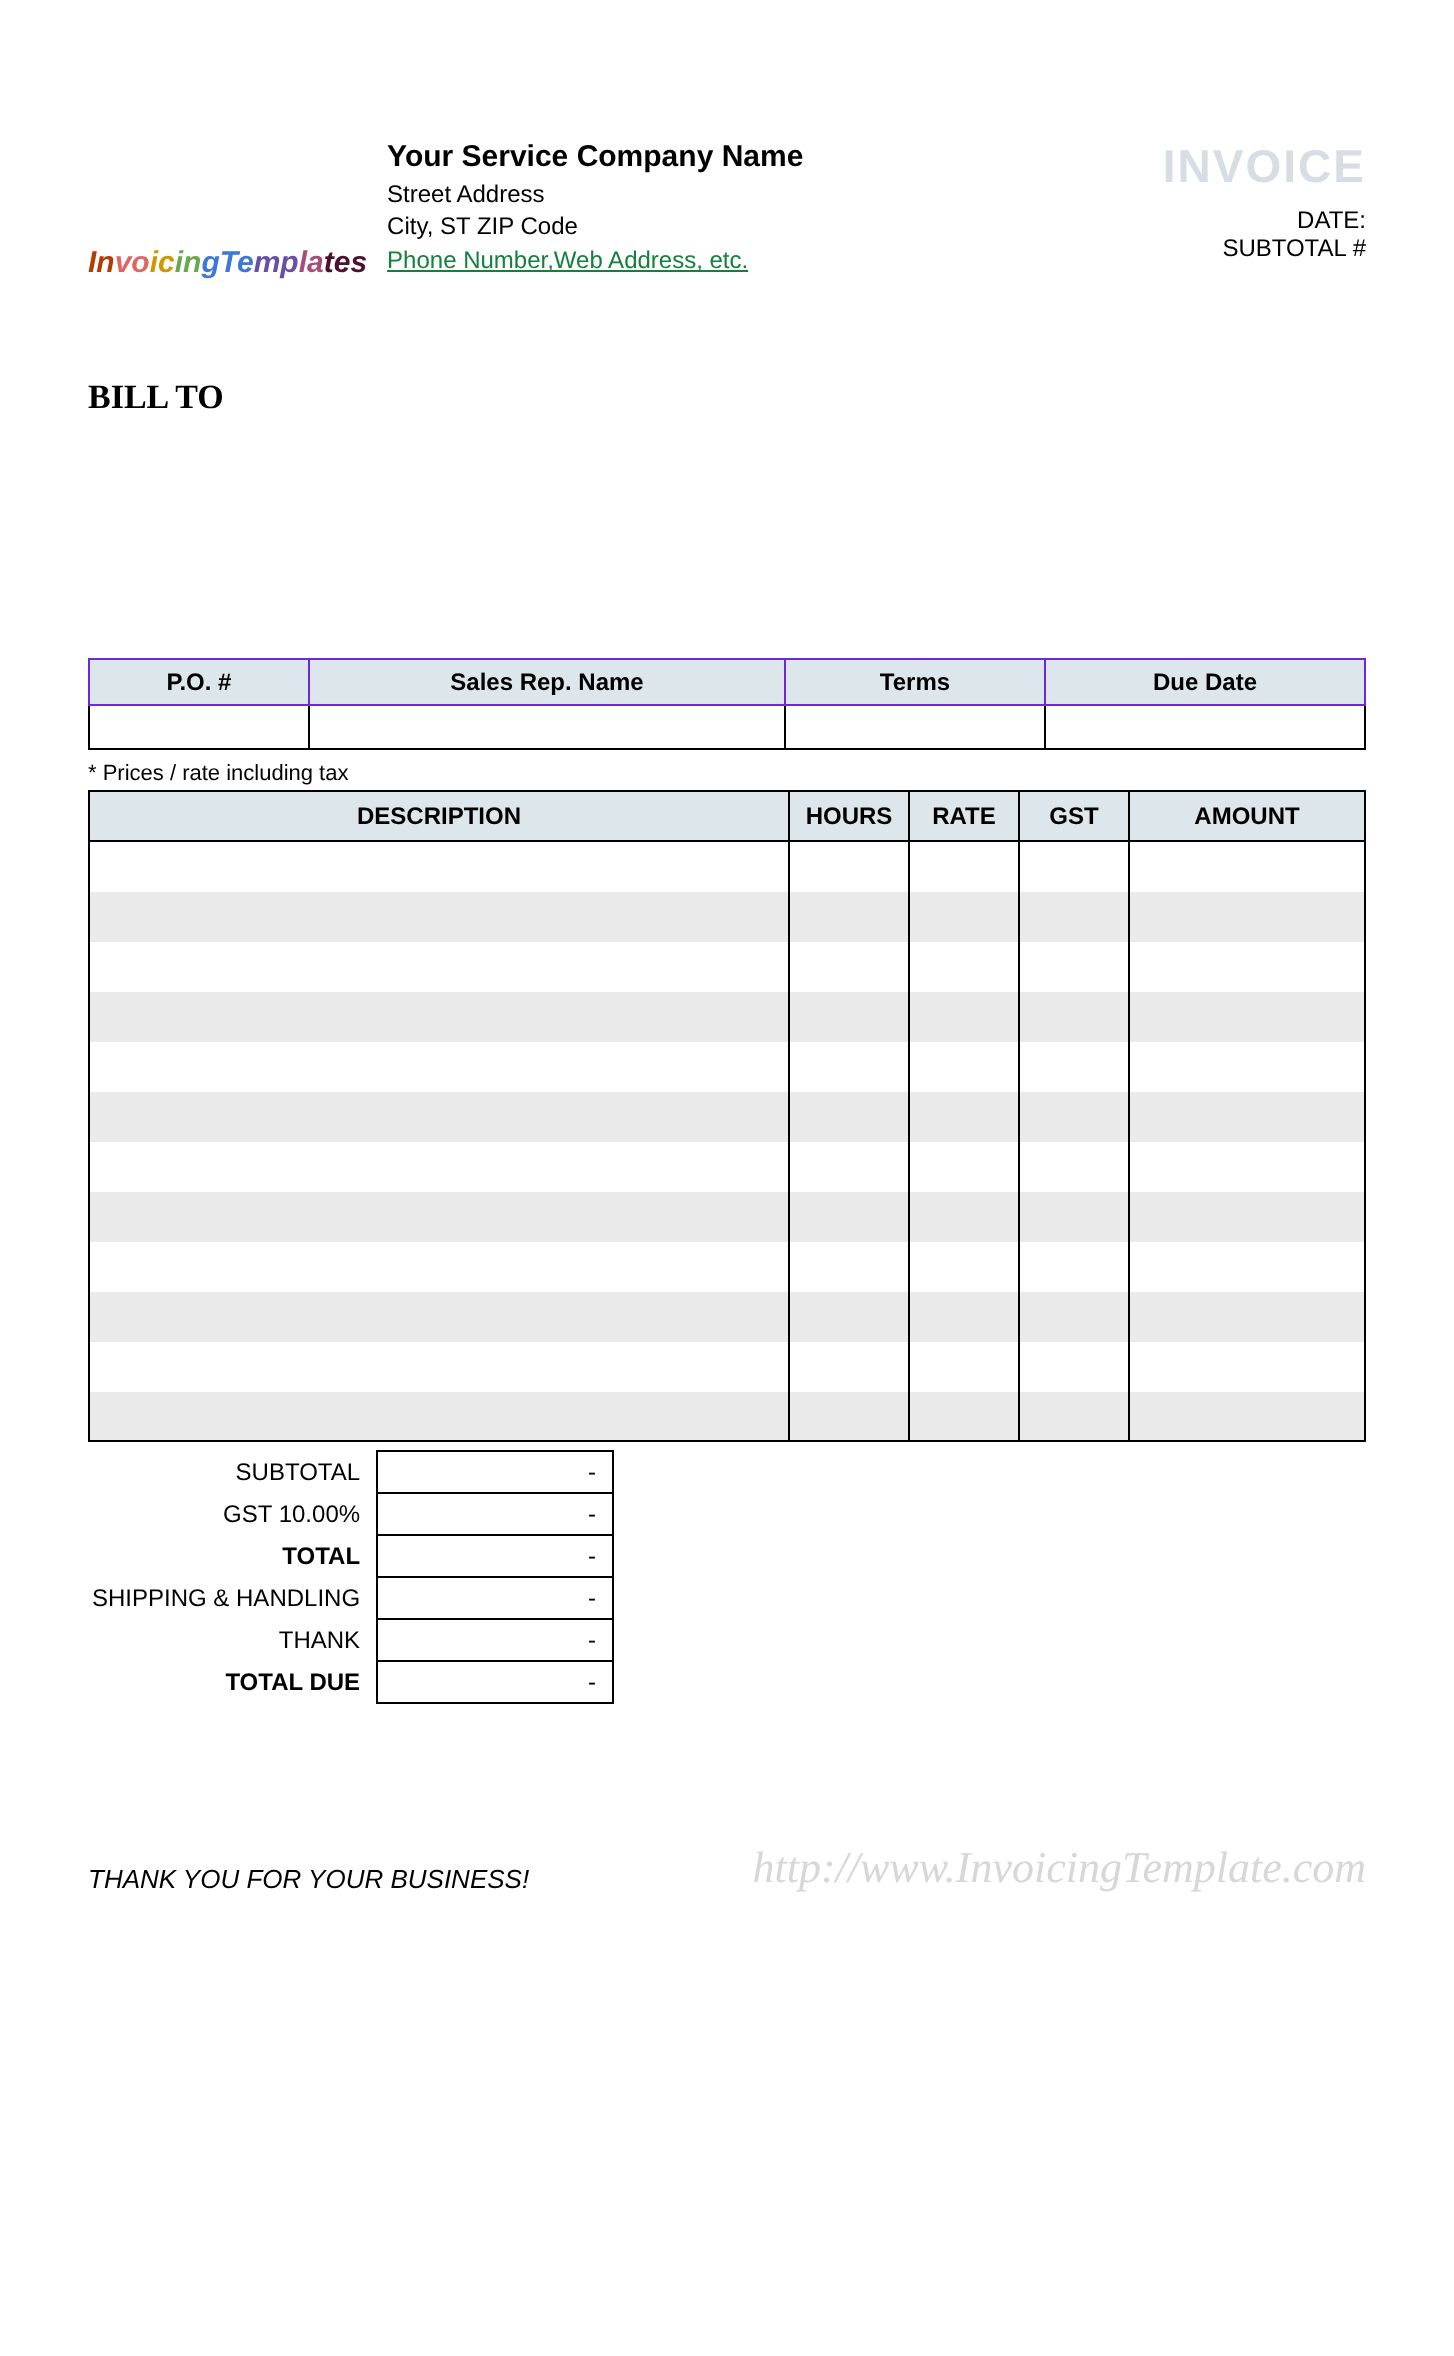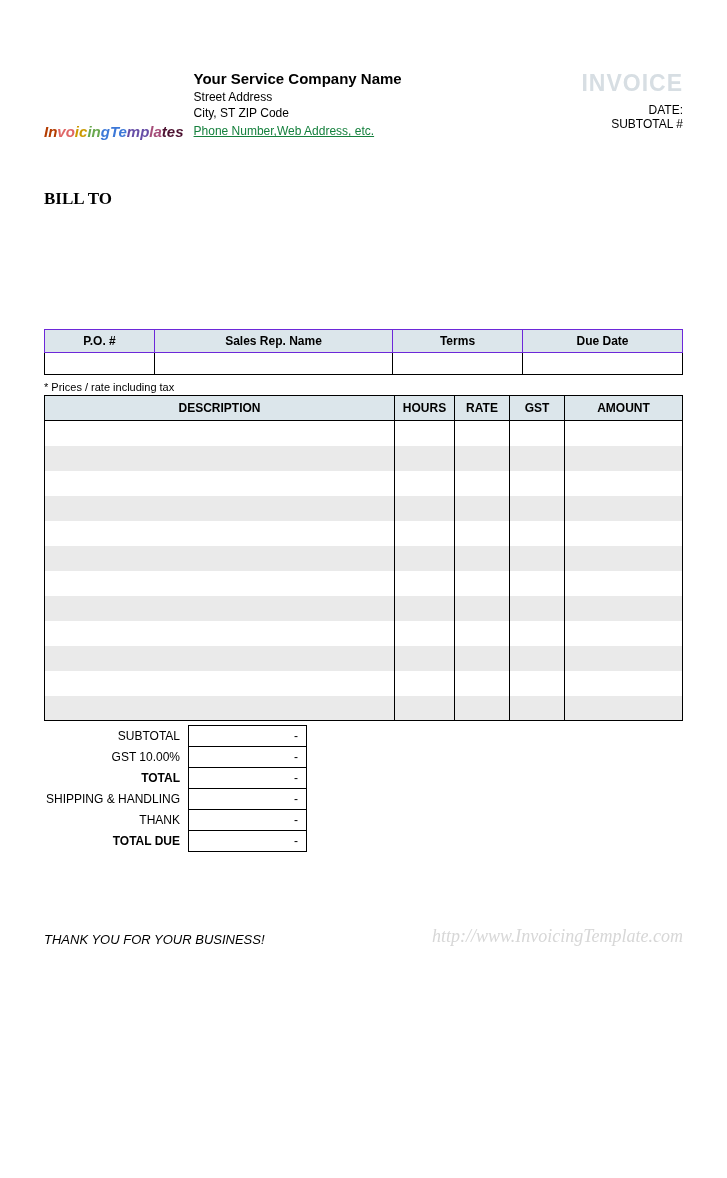--- a/index.html
+++ b/index.html
@@ -142,21 +142,21 @@
   .thanks {
     font-style: italic;
     font-size: 13px;
     margin-top: 80px;
   }
   .watermark {
     position: absolute;
     bottom: 40px;
     right: 44px;
     color: #d7d7d7;
-    font-size: 18px;
+    font-size: 22px;
     font-style: italic;
     font-family: "Times New Roman", serif;
   }
 </style>
 </head>
 <body>
 
 <div class="page">
 
   <div class="top">

